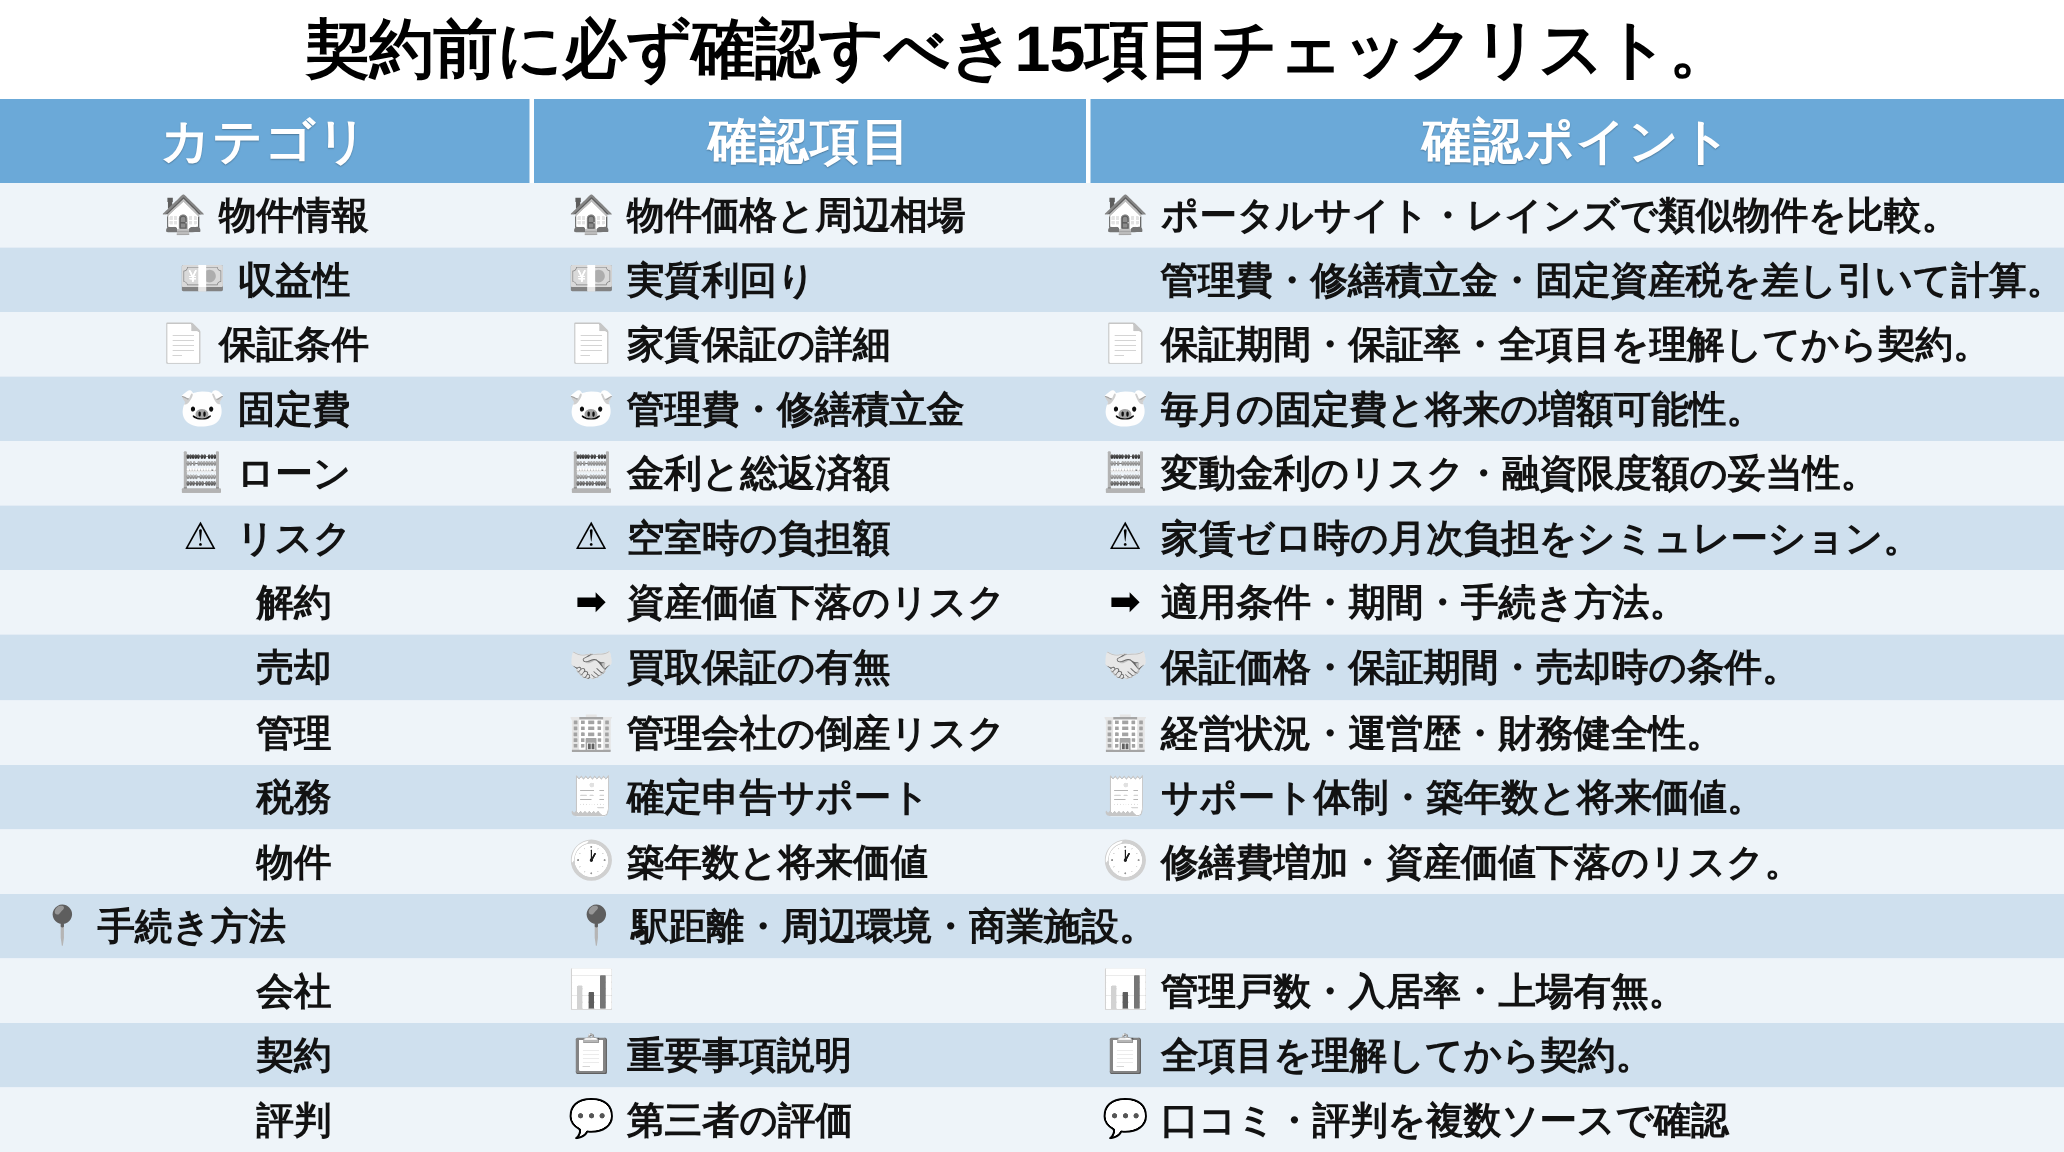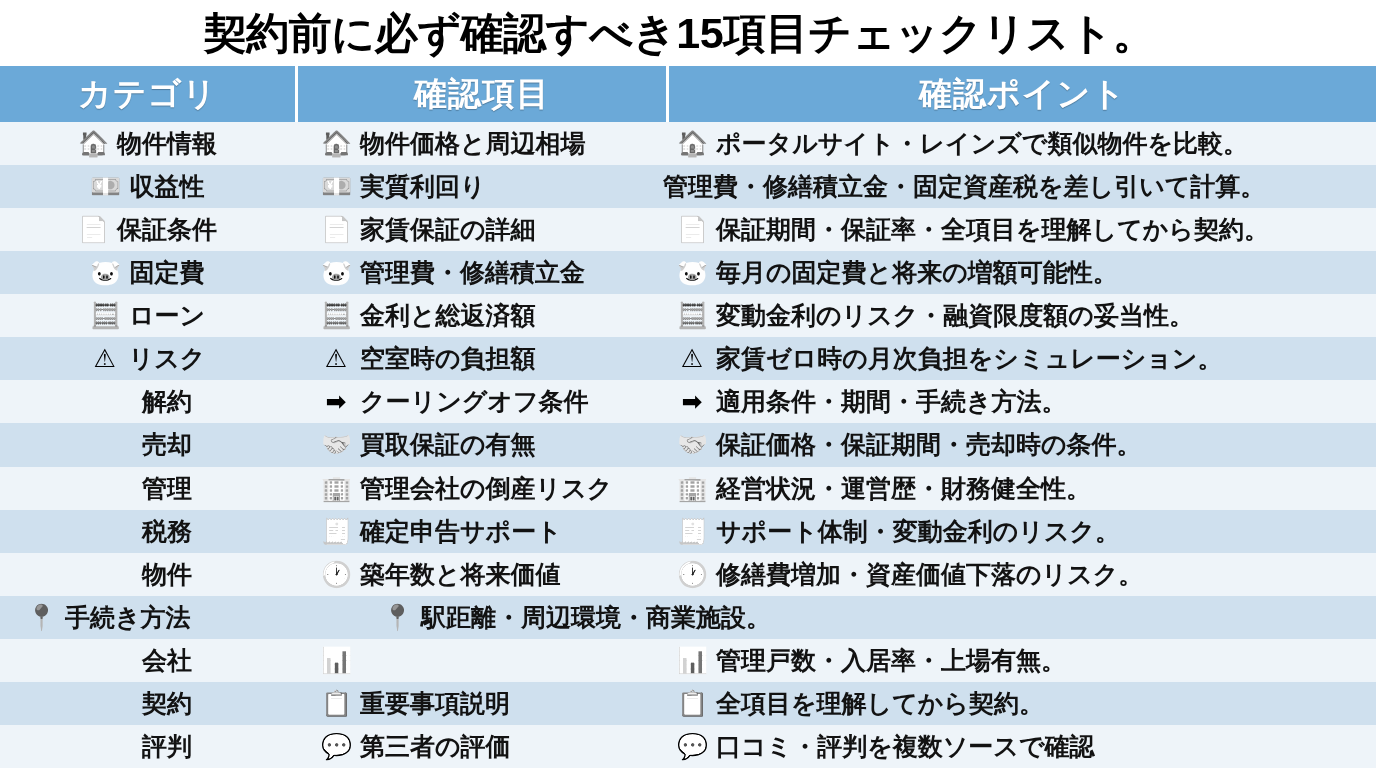--- a/index.html
+++ b/index.html
@@ -48,21 +48,21 @@
     flex: 0 0 56px;
     background: #6ba9d8;
   }
   .cell {
     display: flex;
     align-items: center;
     box-sizing: border-box;
     overflow: hidden;
     white-space: nowrap;
   }
-  .c-cat  { width: 295px; justify-content: center; }
+  .c-cat  { width: 353px; justify-content: center; }
   .c-item { width: 368px; }
   .c-point{ flex: 1 1 auto; }
 
   .head-row .cell {
     justify-content: center;
     color: #ffffff;
     font-size: 33px;
     font-weight: bold;
     letter-spacing: 1px;
     text-shadow: 0 1px 1px rgba(0,0,0,0.28);
@@ -85,21 +85,21 @@
   .c-item .inner,
   .c-point .inner {
     display: flex;
     align-items: center;
     gap: 9px;
   }
   .c-cat .inner { justify-content: center; }
   .c-item .inner { padding-left: 26px; }
   .c-point .inner { padding-left: 14px; }
   .c-point.center .inner {
-    justify-content: flex-start;
+    justify-content: flex-end;
     width: 100%;
     padding-left: 0;
   }
   .ic {
     font-size: 25px;
     line-height: 1;
     display: inline-block;
     width: 30px;
     text-align: center;
     flex: 0 0 30px;
@@ -247,21 +247,21 @@
         <div class="row body-row odd">
           <div class="cell c-cat">
             <div class="inner">
               <span class="ic blank"></span>
               <span class="txt">解約</span>
             </div>
           </div>
           <div class="cell c-item">
             <div class="inner">
               <span class="ic">➡</span>
-              <span class="txt">クーリングオフ条件</span>
+              <span class="txt">資産価値下落のリスク</span>
             </div>
           </div>
           <div class="cell c-point">
             <div class="inner">
               <span class="ic">➡</span>
               <span class="txt">適用条件・期間・手続き方法。</span>
             </div>
           </div>
         </div>
         <div class="row body-row even">
@@ -313,21 +313,21 @@
           </div>
           <div class="cell c-item">
             <div class="inner">
               <span class="ic">🧾</span>
               <span class="txt">確定申告サポート</span>
             </div>
           </div>
           <div class="cell c-point">
             <div class="inner">
               <span class="ic">🧾</span>
-              <span class="txt">サポート体制・変動金利のリスク。</span>
+              <span class="txt">サポート体制・築年数と将来価値。</span>
             </div>
           </div>
         </div>
         <div class="row body-row odd">
           <div class="cell c-cat">
             <div class="inner">
               <span class="ic blank"></span>
               <span class="txt">物件</span>
             </div>
           </div>

